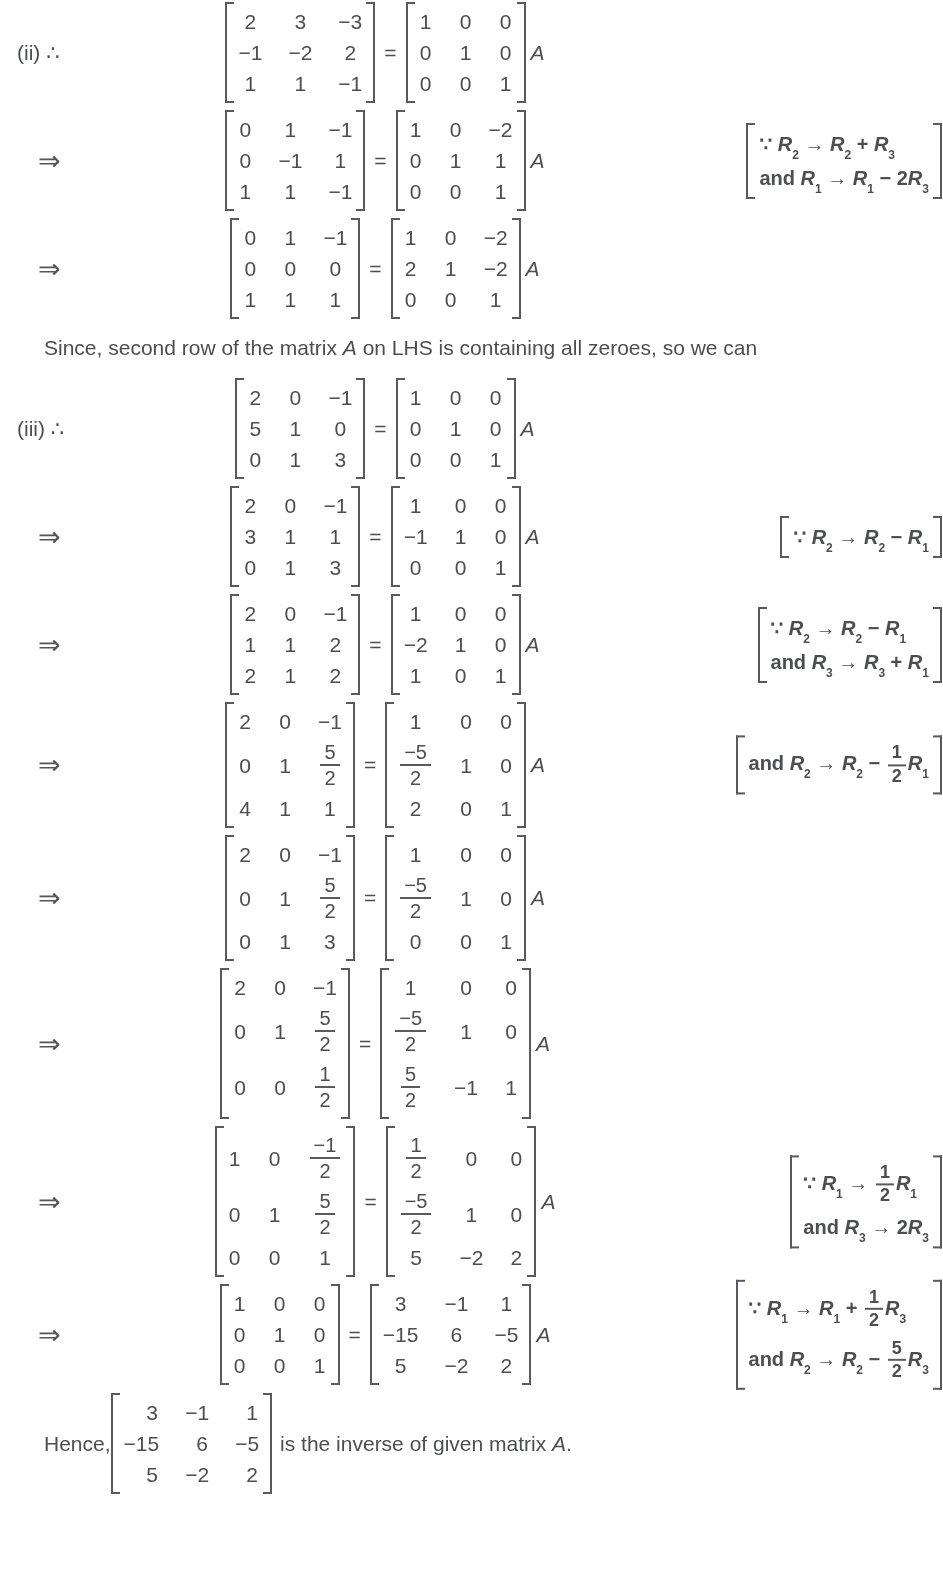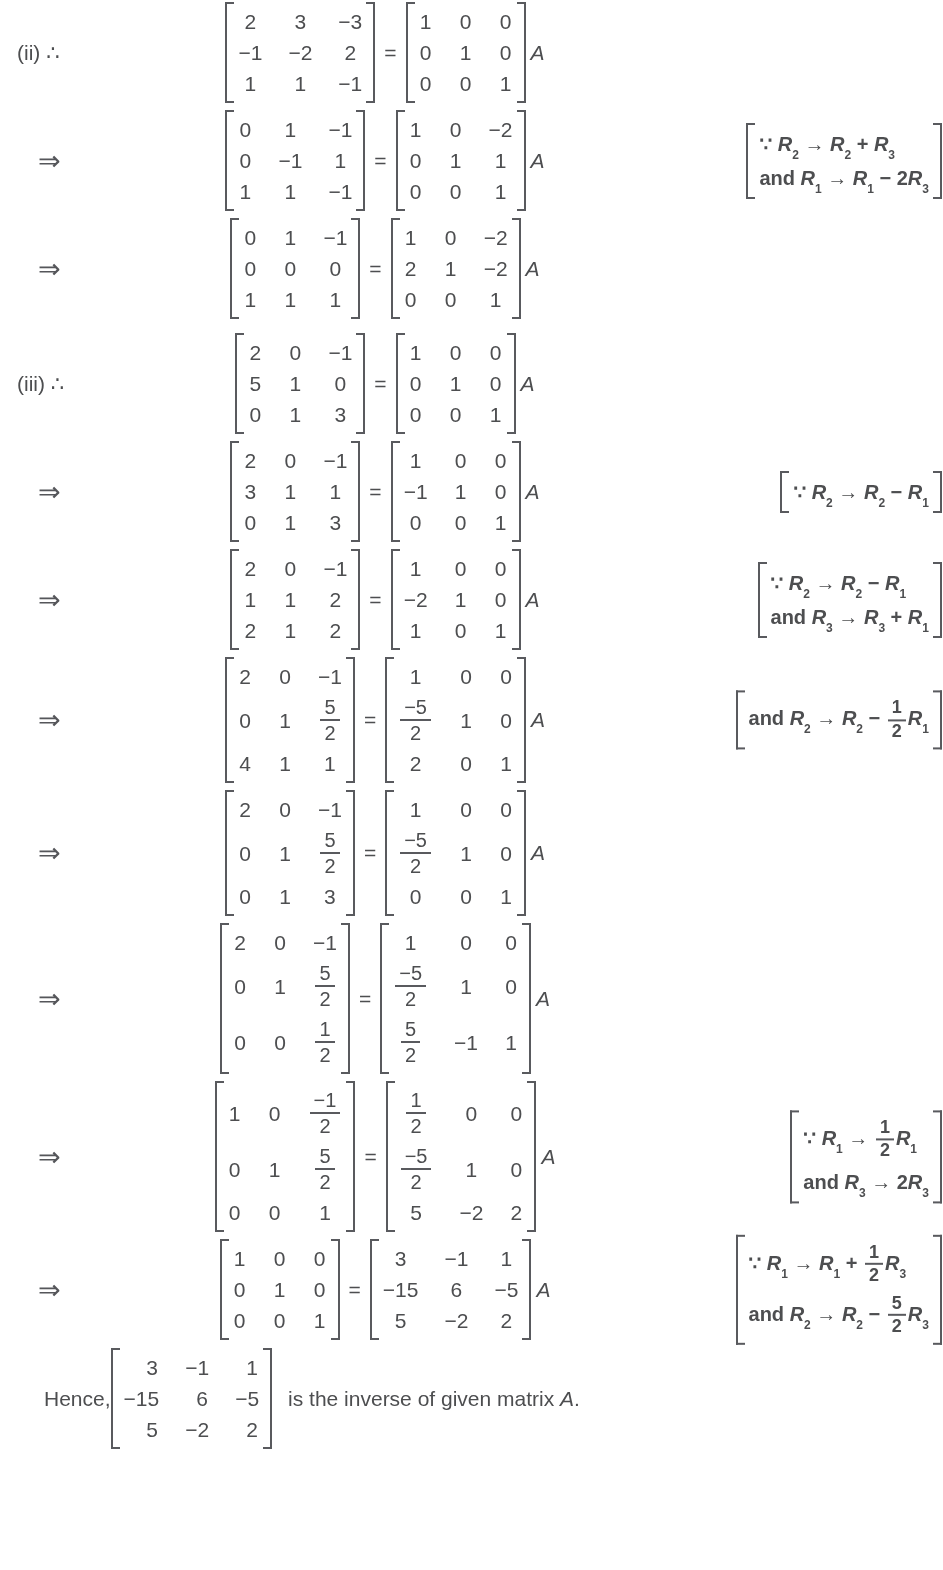--- a/index.html
+++ b/index.html
@@ -36,21 +36,21 @@
   .ann .frac{font-size:18px;}
   
   .ann{position:absolute;right:1px;top:50%;transform:translateY(-50%);font-size:20px;white-space:nowrap;}
   .ann .line{display:block;line-height:34px;font-weight:bold;}
   sub{font-size:0.6em;position:relative;top:0.28em;line-height:0;}
   i.var{font-style:italic;}
   .note{margin:12px 0 14px 44px;line-height:33px;}
   .note .nline{display:block;}
   .hence{display:flex;align-items:center;margin-left:44px;margin-top:8px;}
   .hence .prefix{}
-  .hence .suffix{margin-left:16px;}
+  .hence .suffix{margin-left:8px;}
 </style>
 </head>
 <body>
 
 <div class="page" style="color: rgb(77, 78, 80); background: rgb(255, 255, 255);">
   <div id="content">
       <div class="step">
         <div class="lead label">(ii) ∴</div>
         <div class="eq">
           <span class="bracketed matrix">
@@ -147,20 +147,21 @@
               <span class="mcell">−2</span>
               <span class="mcell">0</span>
               <span class="mcell">0</span>
               <span class="mcell">1</span>
             </span>
           </span>
           <span class="mvar">A</span>
         </div>
       </div>
       <div class="note">
+        <span class="nline">Since, second row of the matrix <i class="var">A</i> on LHS is containing all zeroes, so we can</span>
       </div>
       <div class="step">
         <div class="lead label">(iii) ∴</div>
         <div class="eq">
           <span class="bracketed matrix">
             <span class="mgrid" style="grid-template-columns: repeat(3, auto);">
               <span class="mcell">2</span>
               <span class="mcell">0</span>
               <span class="mcell">−1</span>
               <span class="mcell">5</span>

